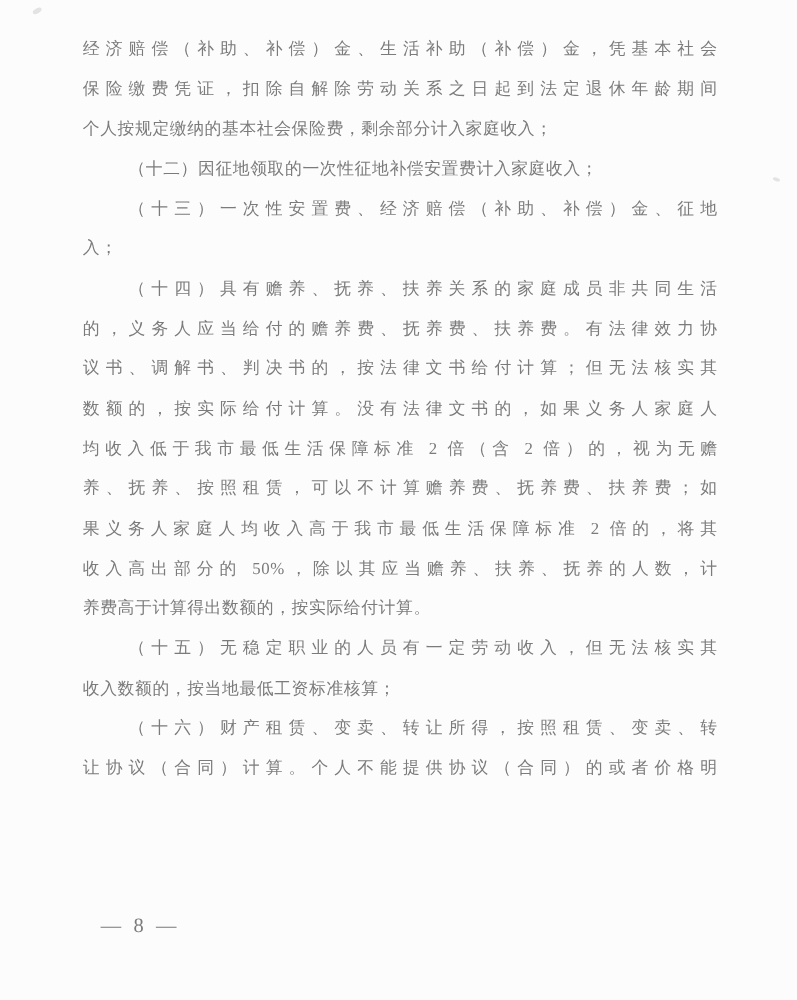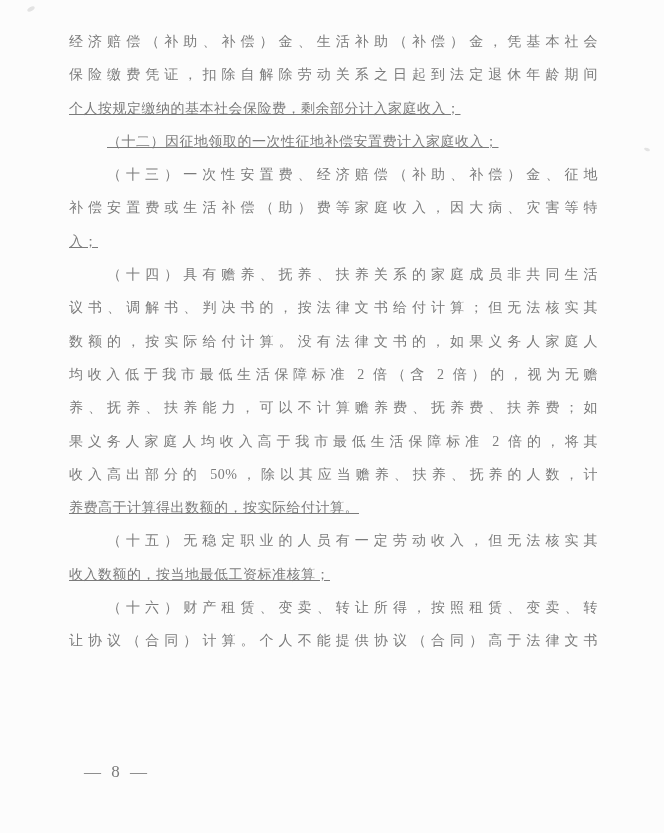--- a/index.html
+++ b/index.html
@@ -29,21 +29,20 @@
     font-size: 14px;
     letter-spacing: 0.5px;
     text-align: justify;
     text-align-last: justify;
     overflow: hidden;
     white-space: nowrap;
   }
   .line.end {
     text-align: left;
     text-align-last: left;
-    text-decoration: underline;
   }
   .line.indent {
     padding-left: 38px;
   }
   .page-number {
     position: absolute;
     left: 84px;
     top: 762px;
     font-size: 17px;
     letter-spacing: 3px;
@@ -68,30 +67,30 @@
   <div class="speck s2"></div>
   <div class="speck s3"></div>
 
   <div class="doc-body">
 
   <div class="line">经济赔偿（补助、补偿）金、生活补助（补偿）金，凭基本社会</div>
       <div class="line">保险缴费凭证，扣除自解除劳动关系之日起到法定退休年龄期间</div>
       <div class="line end">个人按规定缴纳的基本社会保险费，剩余部分计入家庭收入；</div>
       <div class="line indent end">（十二）因征地领取的一次性征地补偿安置费计入家庭收入；</div>
       <div class="line indent">（十三）一次性安置费、经济赔偿（补助、补偿）金、征地</div>
-      <div class="line">补偿安置费或生活补偿（助）费等家庭收入，因大病、灾害等特</div>
       <div class="line end">入；</div>
       <div class="line indent">（十四）具有赡养、抚养、扶养关系的家庭成员非共同生活</div>
+      <div class="line">的，义务人应当给付的赡养费、抚养费、扶养费。有法律效力协</div>
       <div class="line">议书、调解书、判决书的，按法律文书给付计算；但无法核实其</div>
       <div class="line">数额的，按实际给付计算。没有法律文书的，如果义务人家庭人</div>
       <div class="line">均收入低于我市最低生活保障标准 2 倍（含 2 倍）的，视为无赡</div>
-      <div class="line">养、抚养、扶养能力，可以不计算赡养费、抚养费、扶养费；如</div>
+      <div class="line">养、抚养、按照租赁，可以不计算赡养费、抚养费、扶养费；如</div>
       <div class="line">果义务人家庭人均收入高于我市最低生活保障标准 2 倍的，将其</div>
       <div class="line">收入高出部分的 50%，除以其应当赡养、扶养、抚养的人数，计</div>
       <div class="line end">养费高于计算得出数额的，按实际给付计算。</div>
       <div class="line indent">（十五）无稳定职业的人员有一定劳动收入，但无法核实其</div>
       <div class="line end">收入数额的，按当地最低工资标准核算；</div>
       <div class="line indent">（十六）财产租赁、变卖、转让所得，按照租赁、变卖、转</div>
-      <div class="line">让协议（合同）计算。个人不能提供协议（合同）高于法律文书</div>
+      <div class="line">让协议（合同）计算。个人不能提供协议（合同）的或者价格明</div>
     </div>
 
   <div class="page-number">— 8 —</div>
 </div>
 
 </body></html>

